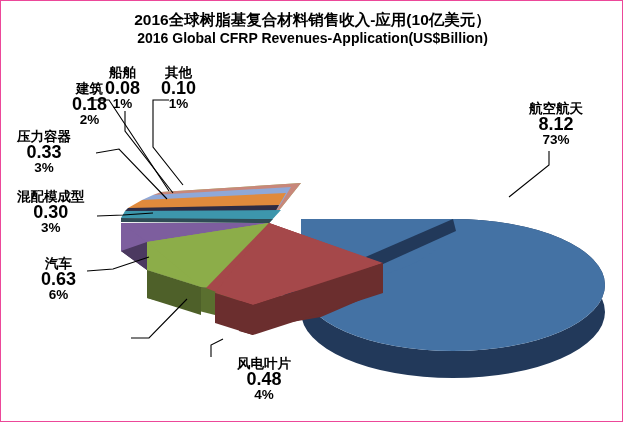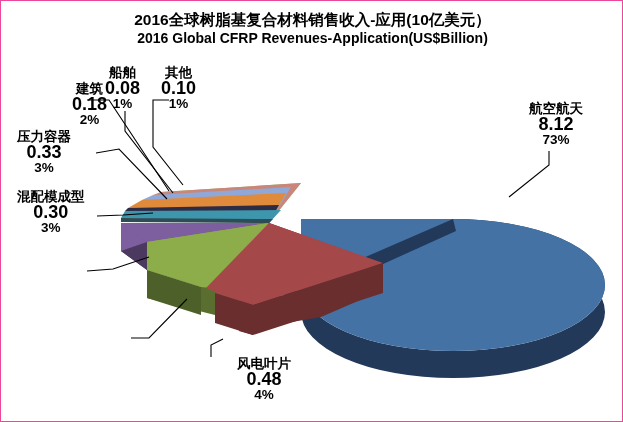--- a/index.html
+++ b/index.html
@@ -170,20 +170,25 @@
     <span class="vl">0.33</span>
     <span class="pc">3%</span>
   </div>
 
   <div class="lbl" id="lbl-hunpei">
     <span class="nm">混配模成型</span>
     <span class="vl">0.30</span>
     <span class="pc">3%</span>
   </div>
 
+  <div class="lbl" id="lbl-qiche">
+    <span class="nm">汽车</span>
+    <span class="vl">0.63</span>
+    <span class="pc">6%</span>
+  </div>
 
 
   <div class="lbl" id="lbl-fengdian">
     <span class="nm">风电叶片</span>
     <span class="vl">0.48</span>
     <span class="pc">4%</span>
   </div>
 
   <div class="lbl" id="lbl-hangkong">
     <span class="nm">航空航天</span>

